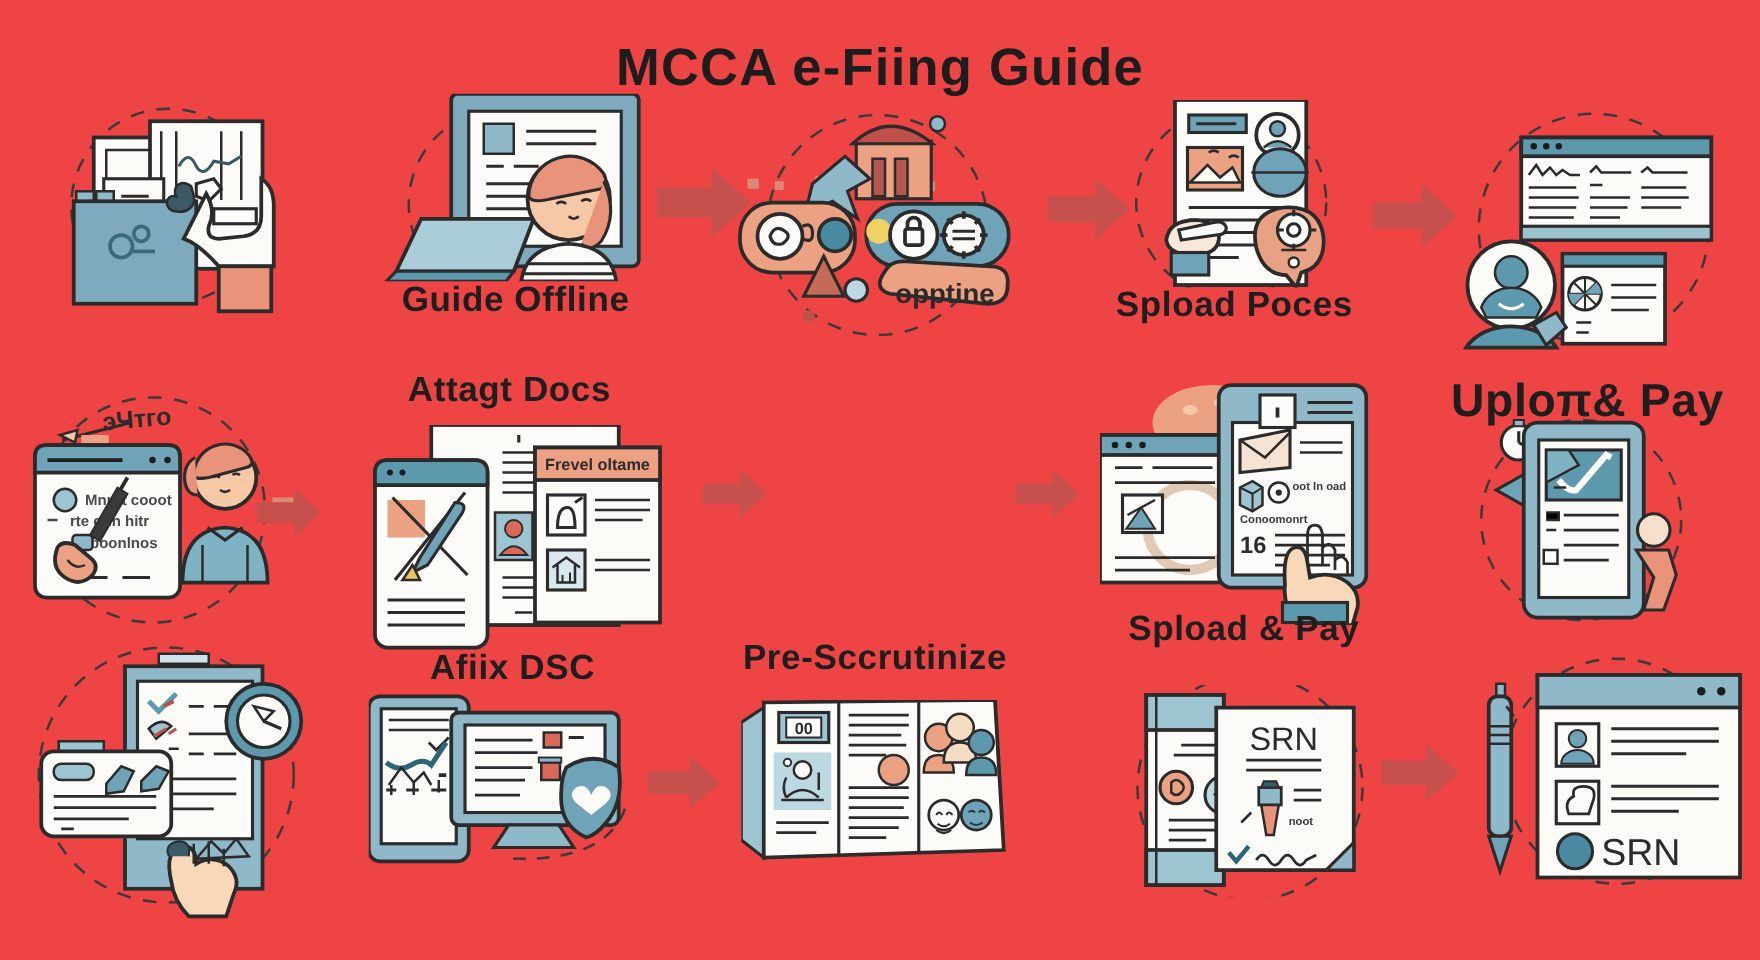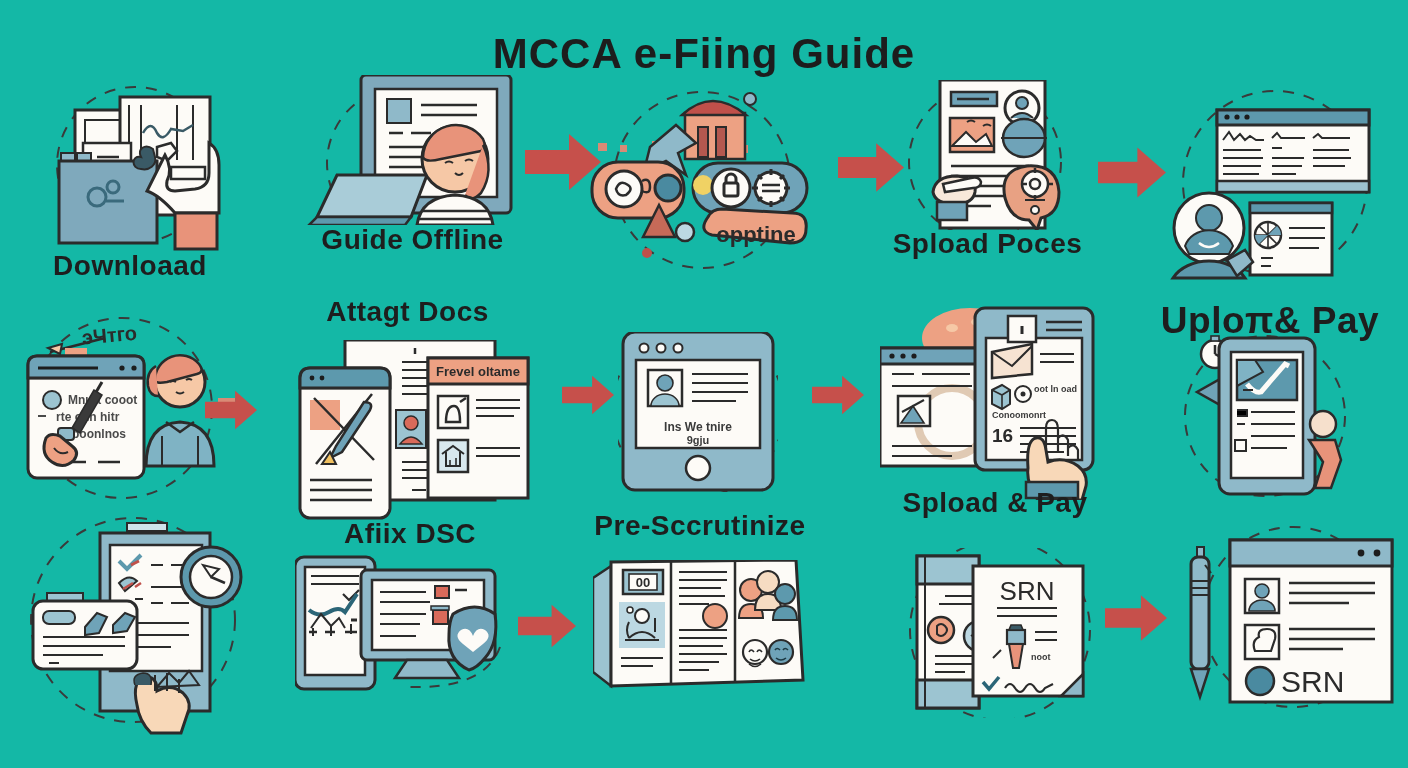--- a/index.html
+++ b/index.html
@@ -1,18 +1,18 @@
 <!DOCTYPE html>
 <html><head>
 <meta charset="utf-8">
 <style>
   html,body{margin:0;padding:0;}
   .canvas{
     position:relative;width:1408px;height:768px;overflow:hidden;
-    background:#14b8a6;
+    background:#ef4444;
     font-family:"Liberation Sans",sans-serif;
   }
   .title{
     position:absolute;left:0;top:30px;width:1408px;margin:0;
     text-align:center;font-size:42px;font-weight:800;color:#1d1d1d;
     letter-spacing:1px;
   }
   .group{position:absolute;}
   .label{
     position:absolute;text-align:center;font-weight:800;color:#1e1e1e;
@@ -46,21 +46,20 @@
       <rect x="34" y="76" width="98" height="82" fill="#7fa9bc" stroke="#2b2b2b" stroke-width="3"></rect>
       <circle cx="72" cy="112" r="9" fill="none" stroke="#3a6a7c" stroke-width="3"></circle>
       <circle cx="88" cy="102" r="6" fill="none" stroke="#3a6a7c" stroke-width="3"></circle>
       <path d="M81,116 h18" stroke="#3a6a7c" stroke-width="3"></path>
       <path d="M128,64 c-8,-6 -16,0 -12,8 c-10,-2 -10,12 0,12 c8,2 16,-4 14,-12 z" fill="#3a5a66" stroke="#2b2b2b" stroke-width="2"></path>
       <path d="M132,62 l14,-4 l6,8 l-10,10 l-10,-4 z" fill="#fdfbf7" stroke="#2b2b2b" stroke-width="2.5"></path>
       <path d="M140,70 q8,14 2,26 q-2,10 8,10 l20,-2 q14,-2 14,-16 l0,-30 q10,6 10,22 l0,48 l-44,0 q-16,-18 -28,-22 z" fill="#fdfbf7" stroke="#2b2b2b" stroke-width="3"></path>
       <rect x="150" y="128" width="42" height="36" fill="#e8937a" stroke="#2b2b2b" stroke-width="3"></rect>
     </svg>
   </div>
-  <div class="label" style="left:25px;top:250px;width:210px">Downloaad</div>
 
   <div class="group" style="left:305px;top:75px;width:215px;height:150px">
     <svg width="215" height="150" viewBox="0 0 215 150">
       <circle cx="98" cy="88" r="76" fill="none" stroke="#3a3a3a" stroke-width="2" stroke-dasharray="11 10"></circle>
       <rect x="56" y="0" width="150" height="138" rx="5" fill="#7fa9bc" stroke="#2b2b2b" stroke-width="3"></rect>
       <rect x="70" y="14" width="122" height="108" fill="#fdfbf7" stroke="#2b2b2b" stroke-width="2.5"></rect>
       <rect x="82" y="24" width="24" height="24" fill="#8fb9c9" stroke="#2b2b2b" stroke-width="2"></rect>
       <path d="M116,30 h56 M116,40 h56" stroke="#2b2b2b" stroke-width="2.5"></path>
       <path d="M84,58 h14 M106,58 h20 M134,58 h16" stroke="#2b2b2b" stroke-width="2.5"></path>
       <path d="M84,72 h86 M84,82 h86 M84,92 h70 M84,102 h50" stroke="#2b2b2b" stroke-width="2.5"></path>
@@ -251,37 +250,20 @@
       <path d="M152,114 l11,-8 l11,8 M156,112 v14 h14 v-14" fill="none" stroke="#2b2b2b" stroke-width="2"></path>
       <path d="M160,126 v-6 M166,126 v-8" stroke="#2b2b2b" stroke-width="1.6"></path>
       <path d="M186,108 h44 M186,116 h44" stroke="#2b2b2b" stroke-width="2"></path>
     </svg>
   </div>
 
   <svg class="arrow" style="left:562px;top:372px" width="52" height="46" viewBox="0 0 76 58">
     <polygon points="0,17 44,17 44,1 76,29 44,57 44,41 0,41" fill="#c6504b"></polygon>
   </svg>
 
-  <div class="group" style="left:618px;top:332px;width:160px;height:160px">
-    <svg width="160" height="160" viewBox="0 0 160 160">
-      <circle cx="80" cy="78" r="86" fill="none" stroke="#3a3a3a" stroke-width="2" stroke-dasharray="11 10"></circle>
-      <rect x="5" y="0" width="150" height="158" rx="12" fill="#8fb9c9" stroke="#2b2b2b" stroke-width="3"></rect>
-      <circle cx="26" cy="16" r="4.5" fill="#fdfbf7" stroke="#2b2b2b" stroke-width="2"></circle>
-      <circle cx="43" cy="16" r="4.5" fill="#fdfbf7" stroke="#2b2b2b" stroke-width="2"></circle>
-      <circle cx="60" cy="16" r="4.5" fill="#fdfbf7" stroke="#2b2b2b" stroke-width="2"></circle>
-      <rect x="18" y="28" width="124" height="88" fill="#fdfbf7" stroke="#2b2b2b" stroke-width="2.5"></rect>
-      <rect x="30" y="38" width="34" height="36" fill="#fdfbf7" stroke="#2b2b2b" stroke-width="2.5"></rect>
-      <circle cx="47" cy="51" r="8" fill="#6fa3b8" stroke="#2b2b2b" stroke-width="1.6"></circle>
-      <path d="M33,74 a14,12 0 0 1 28,0 z" fill="#9cc4d1" stroke="#2b2b2b" stroke-width="1.6"></path>
-      <path d="M74,42 h56 M74,51 h56 M74,60 h56 M74,69 h44" stroke="#2b2b2b" stroke-width="2.2"></path>
-      <text x="80" y="99" text-anchor="middle" font-size="12" font-weight="bold" fill="#3a3a3a">Ins We tnire</text>
-      <text x="80" y="112" text-anchor="middle" font-size="11" font-weight="bold" fill="#3a3a3a">9gju</text>
-      <circle cx="80" cy="136" r="12" fill="#fdfbf7" stroke="#2b2b2b" stroke-width="2.5"></circle>
-    </svg>
-  </div>
 
   <svg class="arrow" style="left:812px;top:372px" width="52" height="46" viewBox="0 0 76 58">
     <polygon points="0,17 44,17 44,1 76,29 44,57 44,41 0,41" fill="#c6504b"></polygon>
   </svg>
 
   <div class="group" style="left:880px;top:300px;width:218px;height:200px">
     <svg width="215" height="200" viewBox="0 0 215 200">
       <ellipse cx="90" cy="38" rx="48" ry="30" fill="#eda183"></ellipse>
       <ellipse cx="72" cy="28" rx="6" ry="4" fill="#f6c8a6"></ellipse>
       <ellipse cx="96" cy="22" rx="5" ry="3.5" fill="#f6c8a6"></ellipse>

